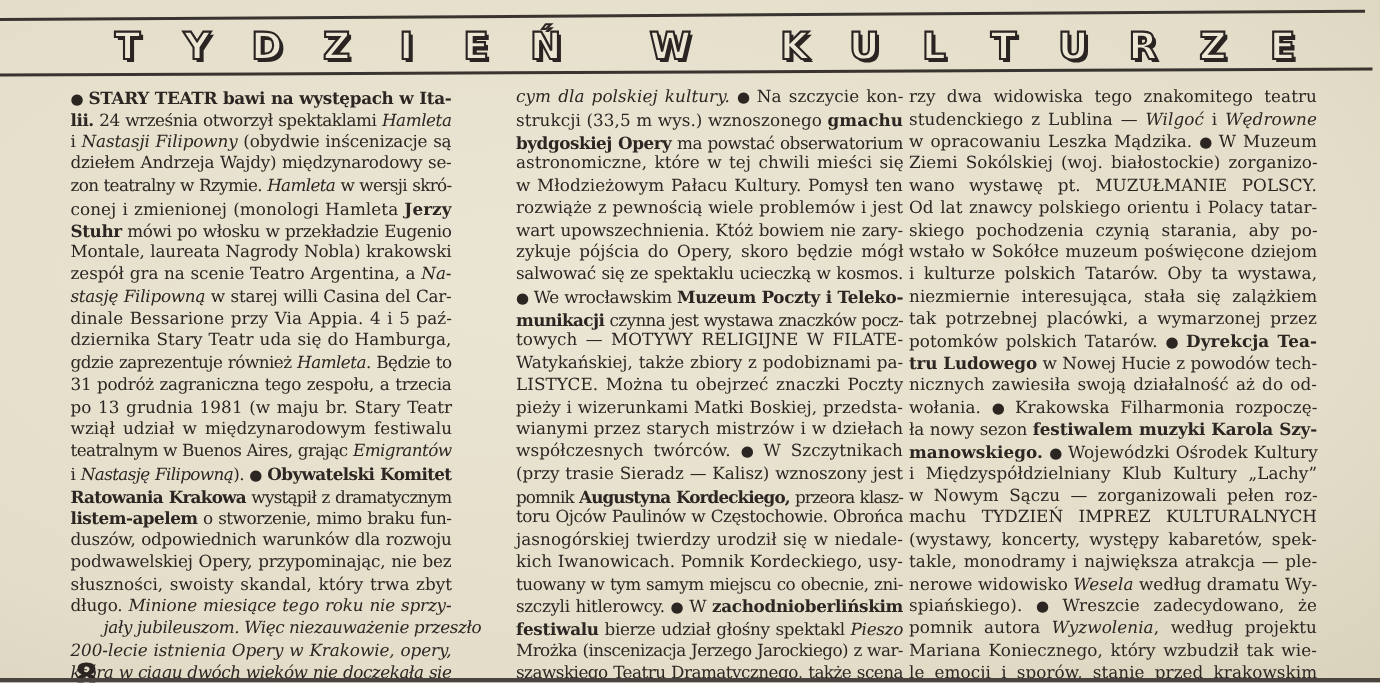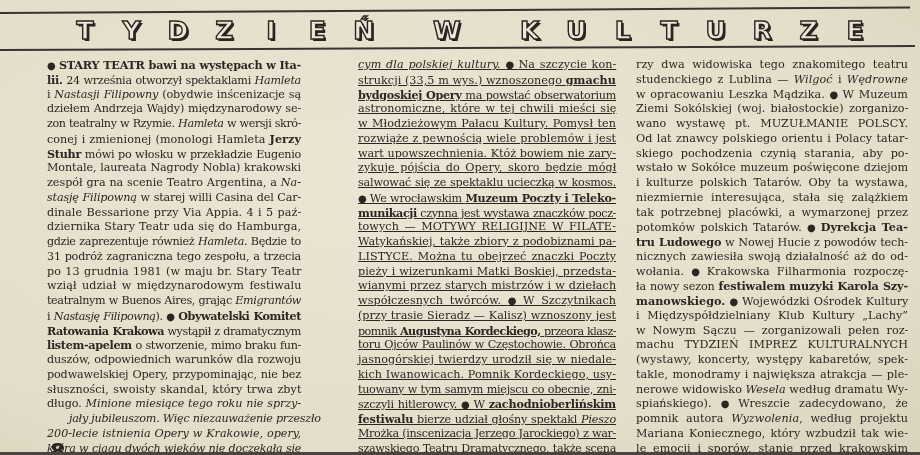--- a/index.html
+++ b/index.html
@@ -30,22 +30,22 @@
     text-shadow:2px 2px 0 #2a2522;
     width:30px; text-align:center; line-height:34px;
   }
   .masthead .gap { width:20px; }
   .column {
     position:absolute; top:58px;
     font-size:11.2px; line-height:14.75px;
     letter-spacing:0.05px;
   }
   .col1 { left:47px; width:254px; }
-  .col2 { left:358px; width:258px;text-decoration:underline; }
-  .col3 { left:636px; width:272px; }
+  .col2 { left:344px; width:258px; }
+  .col3 { left:606px; width:272px; }
   .line { white-space:nowrap; display:block; height:14.75px; text-align:justify; text-align-last:justify; }
   .b { font-weight:bold; }
   .i { font-style:italic; }
   .bullet { font-size:10px; }
   .pagenum {
     position:absolute; left:50px; top:441px;
     font-family:"DejaVu Sans", sans-serif; font-weight:bold; font-size:22px;
     color:#2a2522; line-height:22px;
   }
   .bottom-bar {

